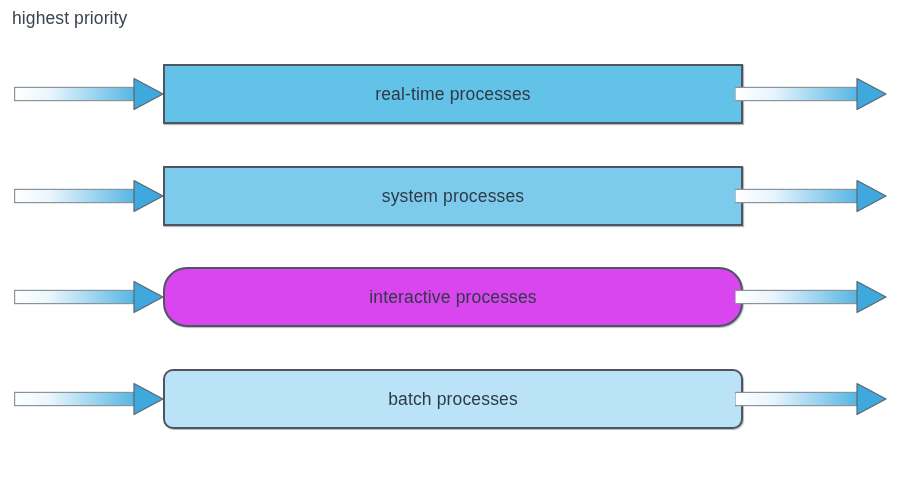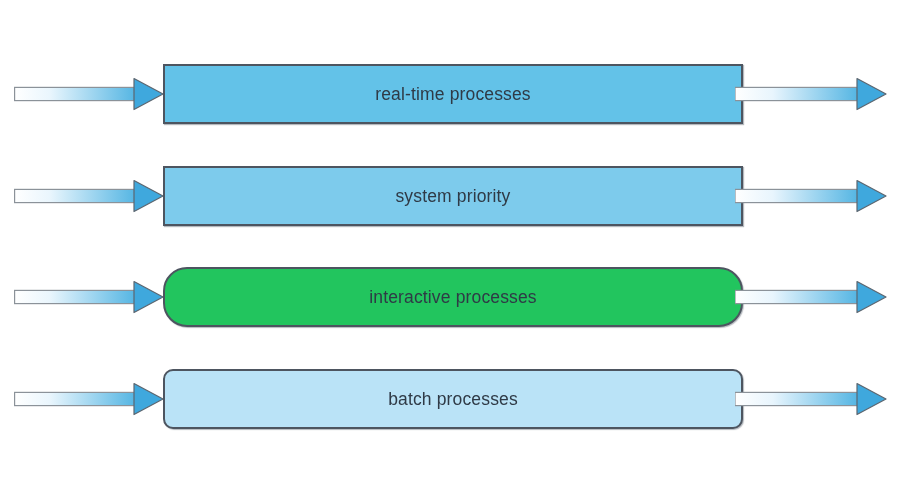--- a/index.html
+++ b/index.html
@@ -75,20 +75,21 @@
     color: #2f3a46;
     letter-spacing: 0.15px;
     white-space: nowrap;
   }
 </style>
 </head>
 <body>
 
 <div id="diagram">
 
+  <div class="priority-label" id="label-highest">highest priority</div>
 
 
   <div id="rows-host">
       <div class="row" style="top: 64px;">
         <div class="arrow-left">
           <svg width="150" height="60" viewBox="0 0 150 60">
             <defs>
               <linearGradient id="ltail0" x1="0" y1="0" x2="1" y2="0">
                 <stop offset="0%" stop-color="#ffffff"></stop>
                 <stop offset="28%" stop-color="#eaf6fd"></stop>
@@ -124,21 +125,21 @@
                 <stop offset="0%" stop-color="#ffffff"></stop>
                 <stop offset="28%" stop-color="#eaf6fd"></stop>
                 <stop offset="100%" stop-color="#4fb3e2"></stop>
               </linearGradient>
             </defs>
             <rect x="0.6" y="23.4" width="124" height="13.2" fill="url(#ltail1)" stroke="#8b9299" stroke-width="1.2"></rect>
             <path d="M 120 14.5 L 149 30 L 120 45.5 Z" fill="#3fa8dd" stroke="#5c6670" stroke-width="1.2" stroke-linejoin="round"></path>
           </svg>
         </div>
         <div class="class-box" style="background: rgb(125, 203, 236);">
-          <span class="class-box-label">system priority</span>
+          <span class="class-box-label">system processes</span>
         </div>
         <div class="arrow-right">
           <svg width="152" height="60" viewBox="0 0 152 60">
             <defs>
               <linearGradient id="rtail1" x1="0" y1="0" x2="1" y2="0">
                 <stop offset="0%" stop-color="#ffffff"></stop>
                 <stop offset="30%" stop-color="#e8f5fd"></stop>
                 <stop offset="100%" stop-color="#4fb3e2"></stop>
               </linearGradient>
             </defs>
@@ -154,21 +155,21 @@
               <linearGradient id="ltail2" x1="0" y1="0" x2="1" y2="0">
                 <stop offset="0%" stop-color="#ffffff"></stop>
                 <stop offset="28%" stop-color="#eaf6fd"></stop>
                 <stop offset="100%" stop-color="#4fb3e2"></stop>
               </linearGradient>
             </defs>
             <rect x="0.6" y="23.4" width="124" height="13.2" fill="url(#ltail2)" stroke="#8b9299" stroke-width="1.2"></rect>
             <path d="M 120 14.5 L 149 30 L 120 45.5 Z" fill="#3fa8dd" stroke="#5c6670" stroke-width="1.2" stroke-linejoin="round"></path>
           </svg>
         </div>
-        <div class="class-box" style="background: #22c55e; border-radius: 24px;">
+        <div class="class-box" style="background: #d946ef; border-radius: 24px;">
           <span class="class-box-label">interactive processes</span>
         </div>
         <div class="arrow-right">
           <svg width="152" height="60" viewBox="0 0 152 60">
             <defs>
               <linearGradient id="rtail2" x1="0" y1="0" x2="1" y2="0">
                 <stop offset="0%" stop-color="#ffffff"></stop>
                 <stop offset="30%" stop-color="#e8f5fd"></stop>
                 <stop offset="100%" stop-color="#4fb3e2"></stop>
               </linearGradient>

